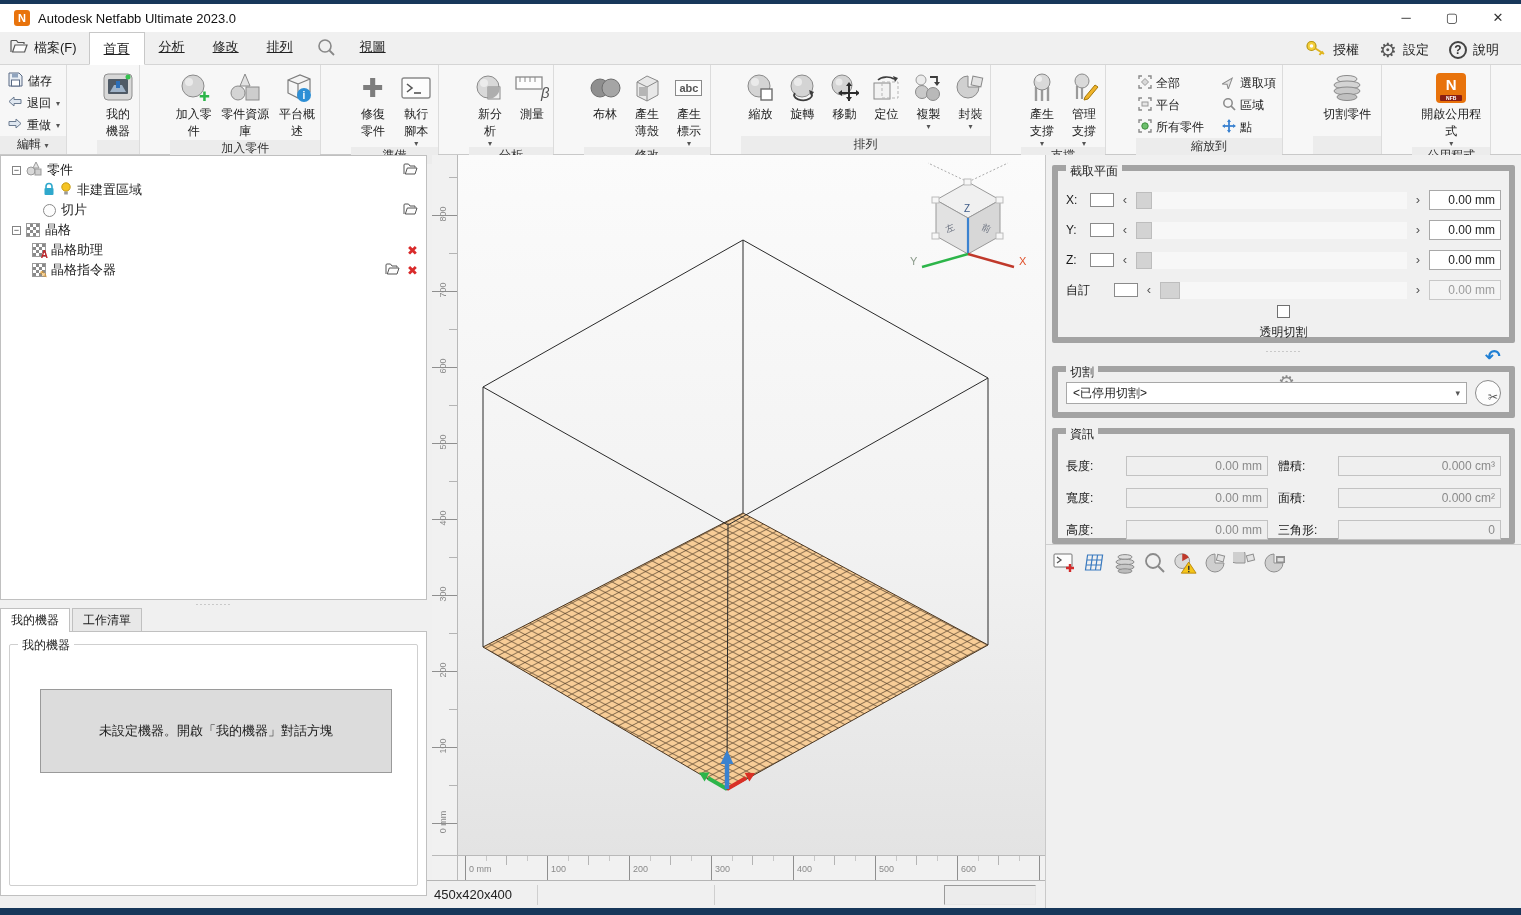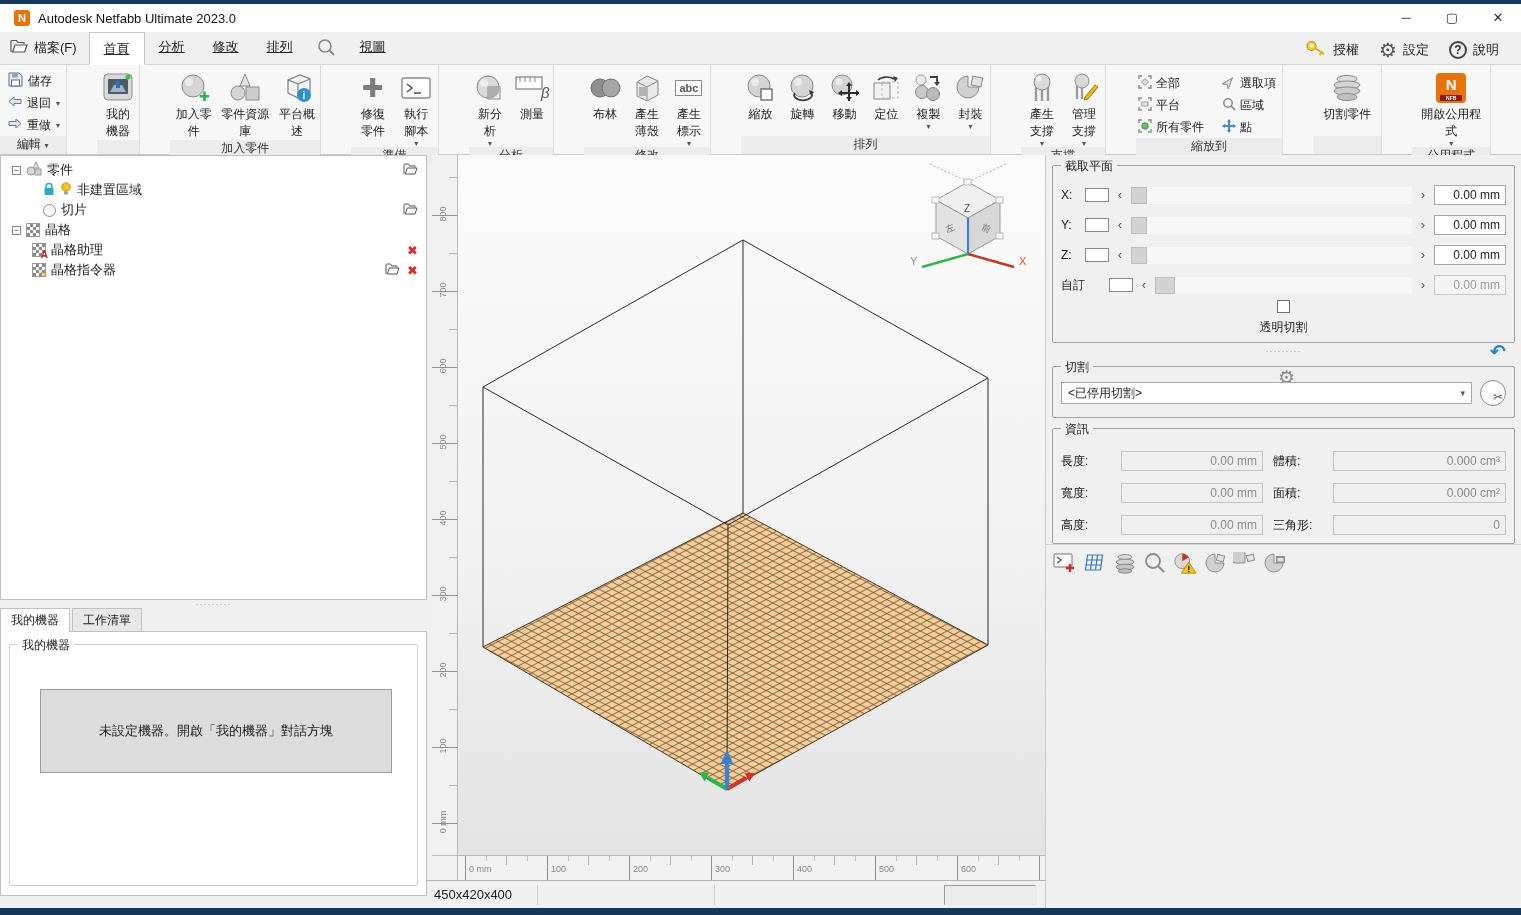--- a/index.html
+++ b/index.html
@@ -81,21 +81,21 @@
      background-size:1700px 25px,1700px 9px,1700px 5px; background-repeat:no-repeat; background-position:7px 0,7px 0,7px 0; }
   .ruler-corner { position:absolute; left:0; top:700px; width:26px; height:25px; background:#f1f1f1; border-right:1px solid #b9b9b9; border-top:1px solid #b9b9b9; }
   .hlab { position:absolute; top:8px; font-size:9px; color:#8a8a8a; }
   .vstatus { position:absolute; left:-5px; top:725px; width:618px; height:28px; background:#f0f0f0; border-top:1px solid #b5b5b5; }
   .vs-text { position:absolute; left:7px; top:6px; font-size:13px; color:#222;text-align:center; }
   .sb-sep { position:absolute; top:4px; width:1px; height:20px; background:#cfcfcf; }
   .sb-box { position:absolute; left:517px; top:4px; width:92px; height:20px; background:#ececec; border:1px solid; border-color:#9a9a9a #e6e6e6 #e6e6e6 #9a9a9a; }
 
   
   .right-panel { position:absolute; left:1045px; top:0; width:476px; height:753px; background:#f0f0f0; border-left:1px solid #c9c9c9; display:flex; flex-direction:column; }
-  .rp-gb { position:relative; border:1px solid #a3a3a3; border-radius:2px; margin:10px 6px 0 6px; }
+  .rp-gb { position:relative; border:6px solid #a3a3a3; border-radius:2px; margin:10px 6px 0 6px; }
   .rp-legend { position:absolute; top:-8px; left:8px; background:#f0f0f0; padding:0 4px; font-size:12px; color:#222; }
   .clip-gb { height:178px; padding:14px 8px 4px 8px; }
   .clip-row { display:flex; align-items:center; height:30px; gap:4px; }
   .axis-lab { width:20px; font-size:12px; }
   .mini-check { width:24px; height:14px; border:1px solid #8a8a8a; background:#fff; flex:0 0 auto; }
   .sq-check { width:13px; height:13px; border:1px solid #707070; background:#fff; flex:0 0 auto; }
   .scroll-arrow { width:14px; text-align:center; color:#555; font-size:13px; line-height:16px; flex:0 0 auto; }
   .track { flex:1; height:17px; background:#f7f7f7; position:relative; }
   .thumb { position:absolute; left:0; top:0; width:16px; height:17px; background:#d3d3d3; border:1px solid #bdbdbd; }
   .val-field { width:72px; height:20px; background:#fff; border:1px solid #a8a8a8; font-size:12px; text-align:right; padding:0 5px; line-height:18px; flex:0 0 auto; }

